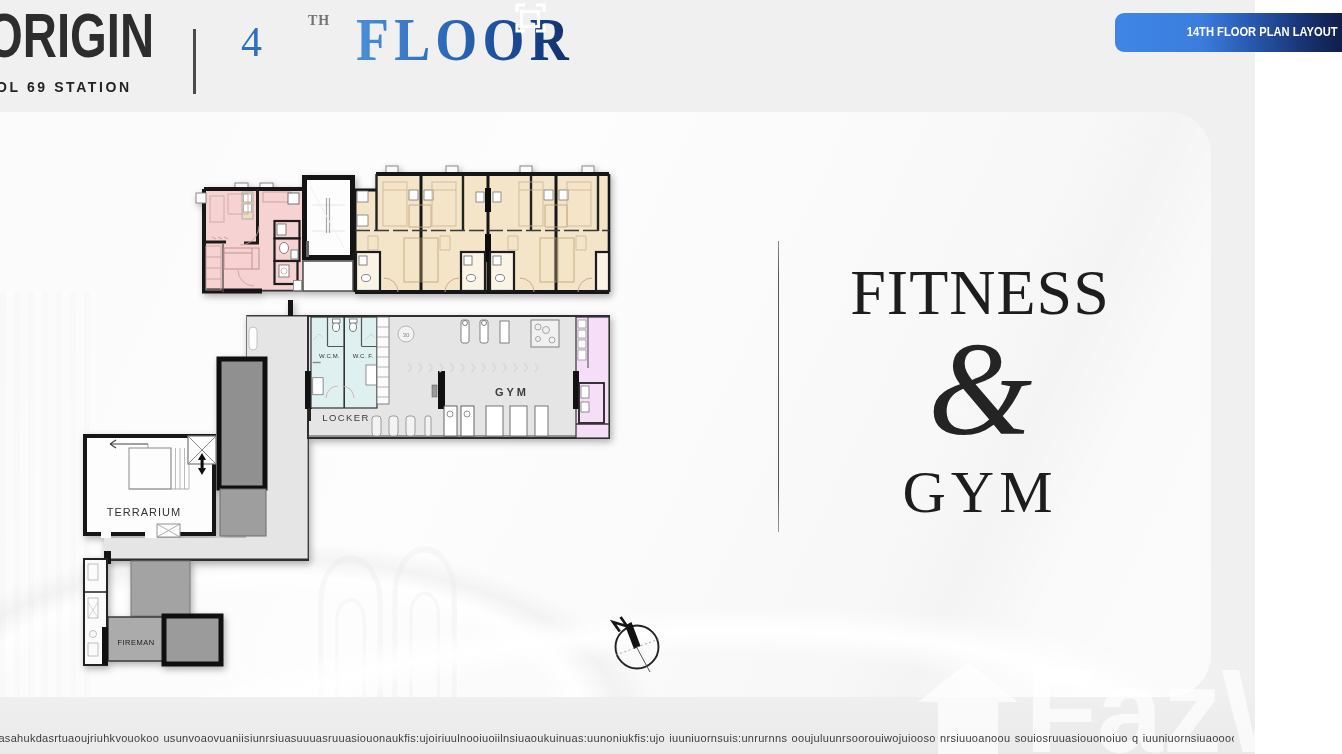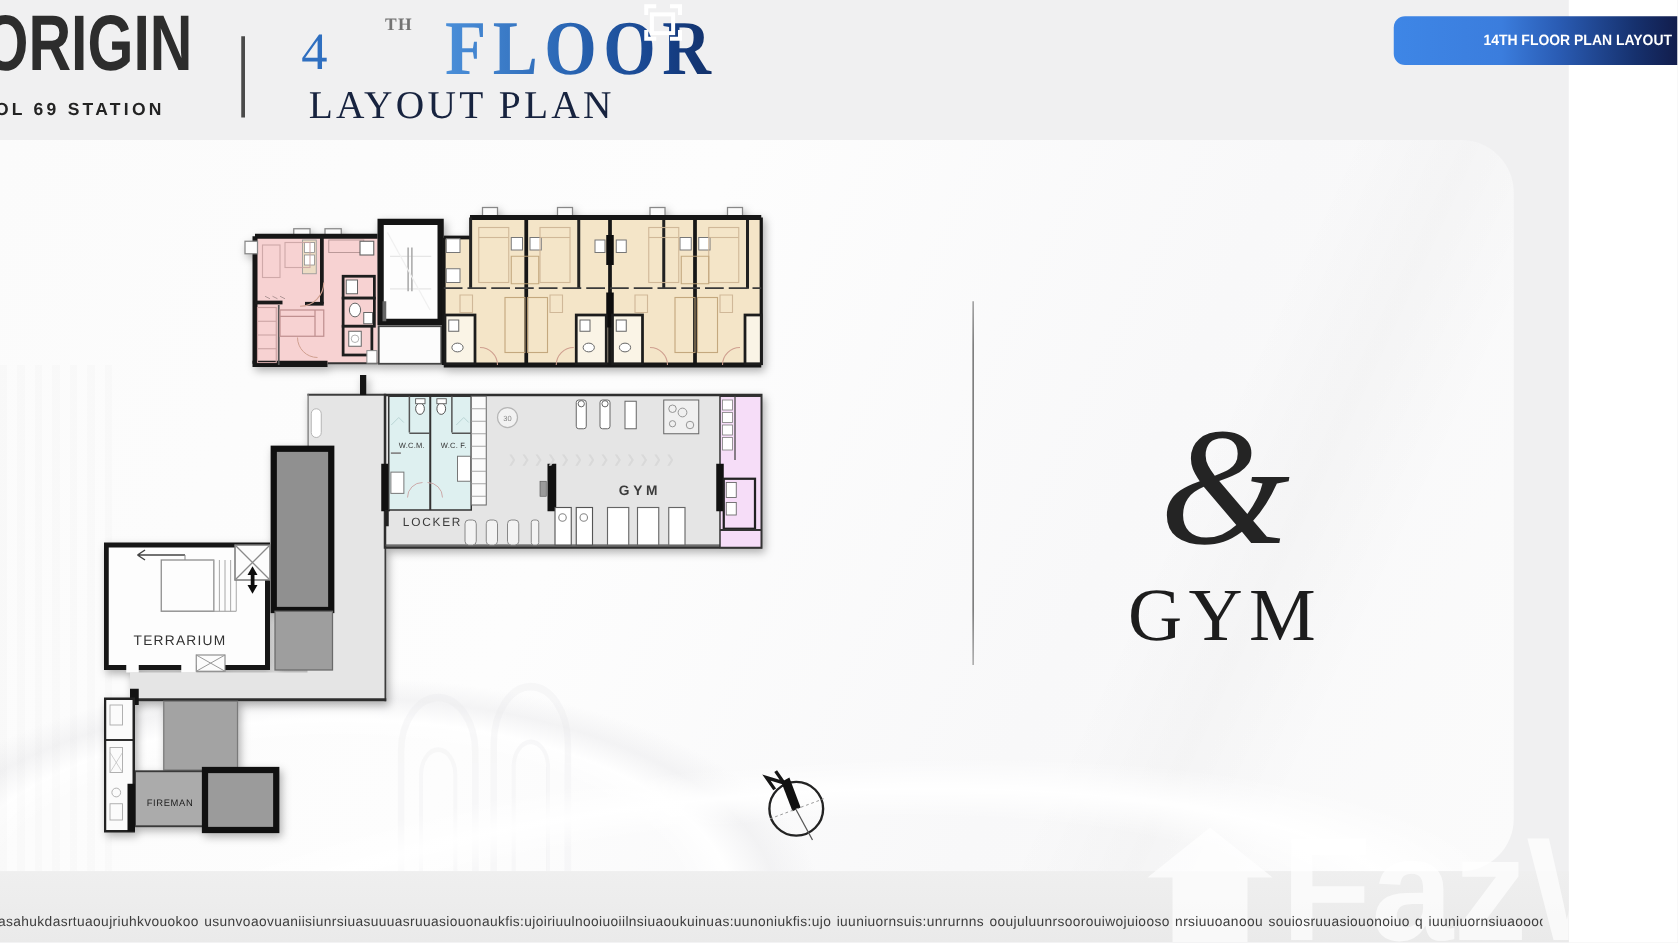--- a/index.html
+++ b/index.html
@@ -52,36 +52,36 @@
   <div class="abs" style="left:-4px;top:79px;color:#232323;font-weight:bold;font-size:14px;letter-spacing:2.6px;">OL 69 STATION</div>
 
   <div class="abs" style="left:193px;top:29px;width:3px;height:65px;background:#4a4a4a;"></div>
 
   <div class="abs" style="left:241px;top:18px;color:#2f6fc0;font-family:'Liberation Serif',serif;font-size:42px;letter-spacing:9px;">4</div>
 
   <div class="abs" style="left:308px;top:13px;color:#737373;font-family:Liberation Serif, serif;font-weight:bold;font-size:14px;letter-spacing:1px;">TH</div>
 
   <div class="abs" style="left:356px;top:4px;font-family:'Liberation Serif',serif;font-weight:bold;font-size:62px;letter-spacing:6px;transform:scaleX(0.87);transform-origin:0 0;background:linear-gradient(90deg,#4b8fd9 0%,#2a66b4 45%,#16418a 80%,#122f66 100%);-webkit-background-clip:text;background-clip:text;color:transparent;">FLOOR</div>
 
-  <div class="abs" style="left:247px;top:66px;font-family:'Liberation Serif',serif;font-size:31.5px;letter-spacing:2.6px;color:#17233f;">LAYOUT PLAN</div>
 
   <div class="abs" style="left:515px;top:3px;width:32px;height:30px;">
     <svg width="32" height="30" viewBox="0 0 32 30" fill="none" stroke="#ffffff" stroke-width="3.2">
       <path d="M2 9 V2 H10"></path>
         <path d="M21 2 H29 V9"></path>
         <path d="M29 21 V28 H21"></path>
         <path d="M10 28 H2 V21"></path>
       <rect x="6.5" y="8.5" width="17" height="15"></rect>
     </svg>
   </div>
 
   <div class="abs" style="left:1115px;top:13px;width:227px;height:39px;border-radius:9px 0 0 9px;background:linear-gradient(90deg,#3e86e6 0%,#3b7ddd 38%,#2a5cb4 58%,#16316e 85%,#121d4c 100%);color:#fff;font-weight:bold;font-size:12px;line-height:39px;text-align:right;"><span style="display:inline-block;padding-right:5px;transform:scaleX(0.93);transform-origin:100% 50%;">14TH FLOOR PLAN LAYOUT</span></div>
 
   <div class="abs" style="left:777.5px;top:241px;width:1.6px;height:291px;background:linear-gradient(180deg,#8a8a8a 0%,#565656 12%,#565656 85%,#999 100%);"></div>
 
+  <div class="abs" style="left:780px;top:256px;width:400px;text-align:center;font-family:'Liberation Serif',serif;font-size:64px;letter-spacing:1px;color:#1d1d1d;">FITNESS</div>
 
   <div class="abs" style="left:780px;top:312px;width:400px;text-align:center;font-family:'Liberation Serif',serif;font-style:italic;font-size:134px;color:#242424;">&amp;</div>
 
   <div class="abs" style="left:780px;top:458px;width:400px;text-align:center;font-family:'Liberation Serif',serif;font-size:60px;letter-spacing:5px;color:#1d1d1d;">GYM</div>
 
   <svg class="abs" style="left:0;top:0;" width="1342" height="754" viewBox="0 0 1342 754">
     <g id="plan" filter="drop-shadow(2.5px 3.5px 3.5px rgba(0,0,0,0.30))">
 
       <g>
         <path d="M246,315 H309 V561 H104 V538 H246 Z" fill="#e5e5e5"></path>

